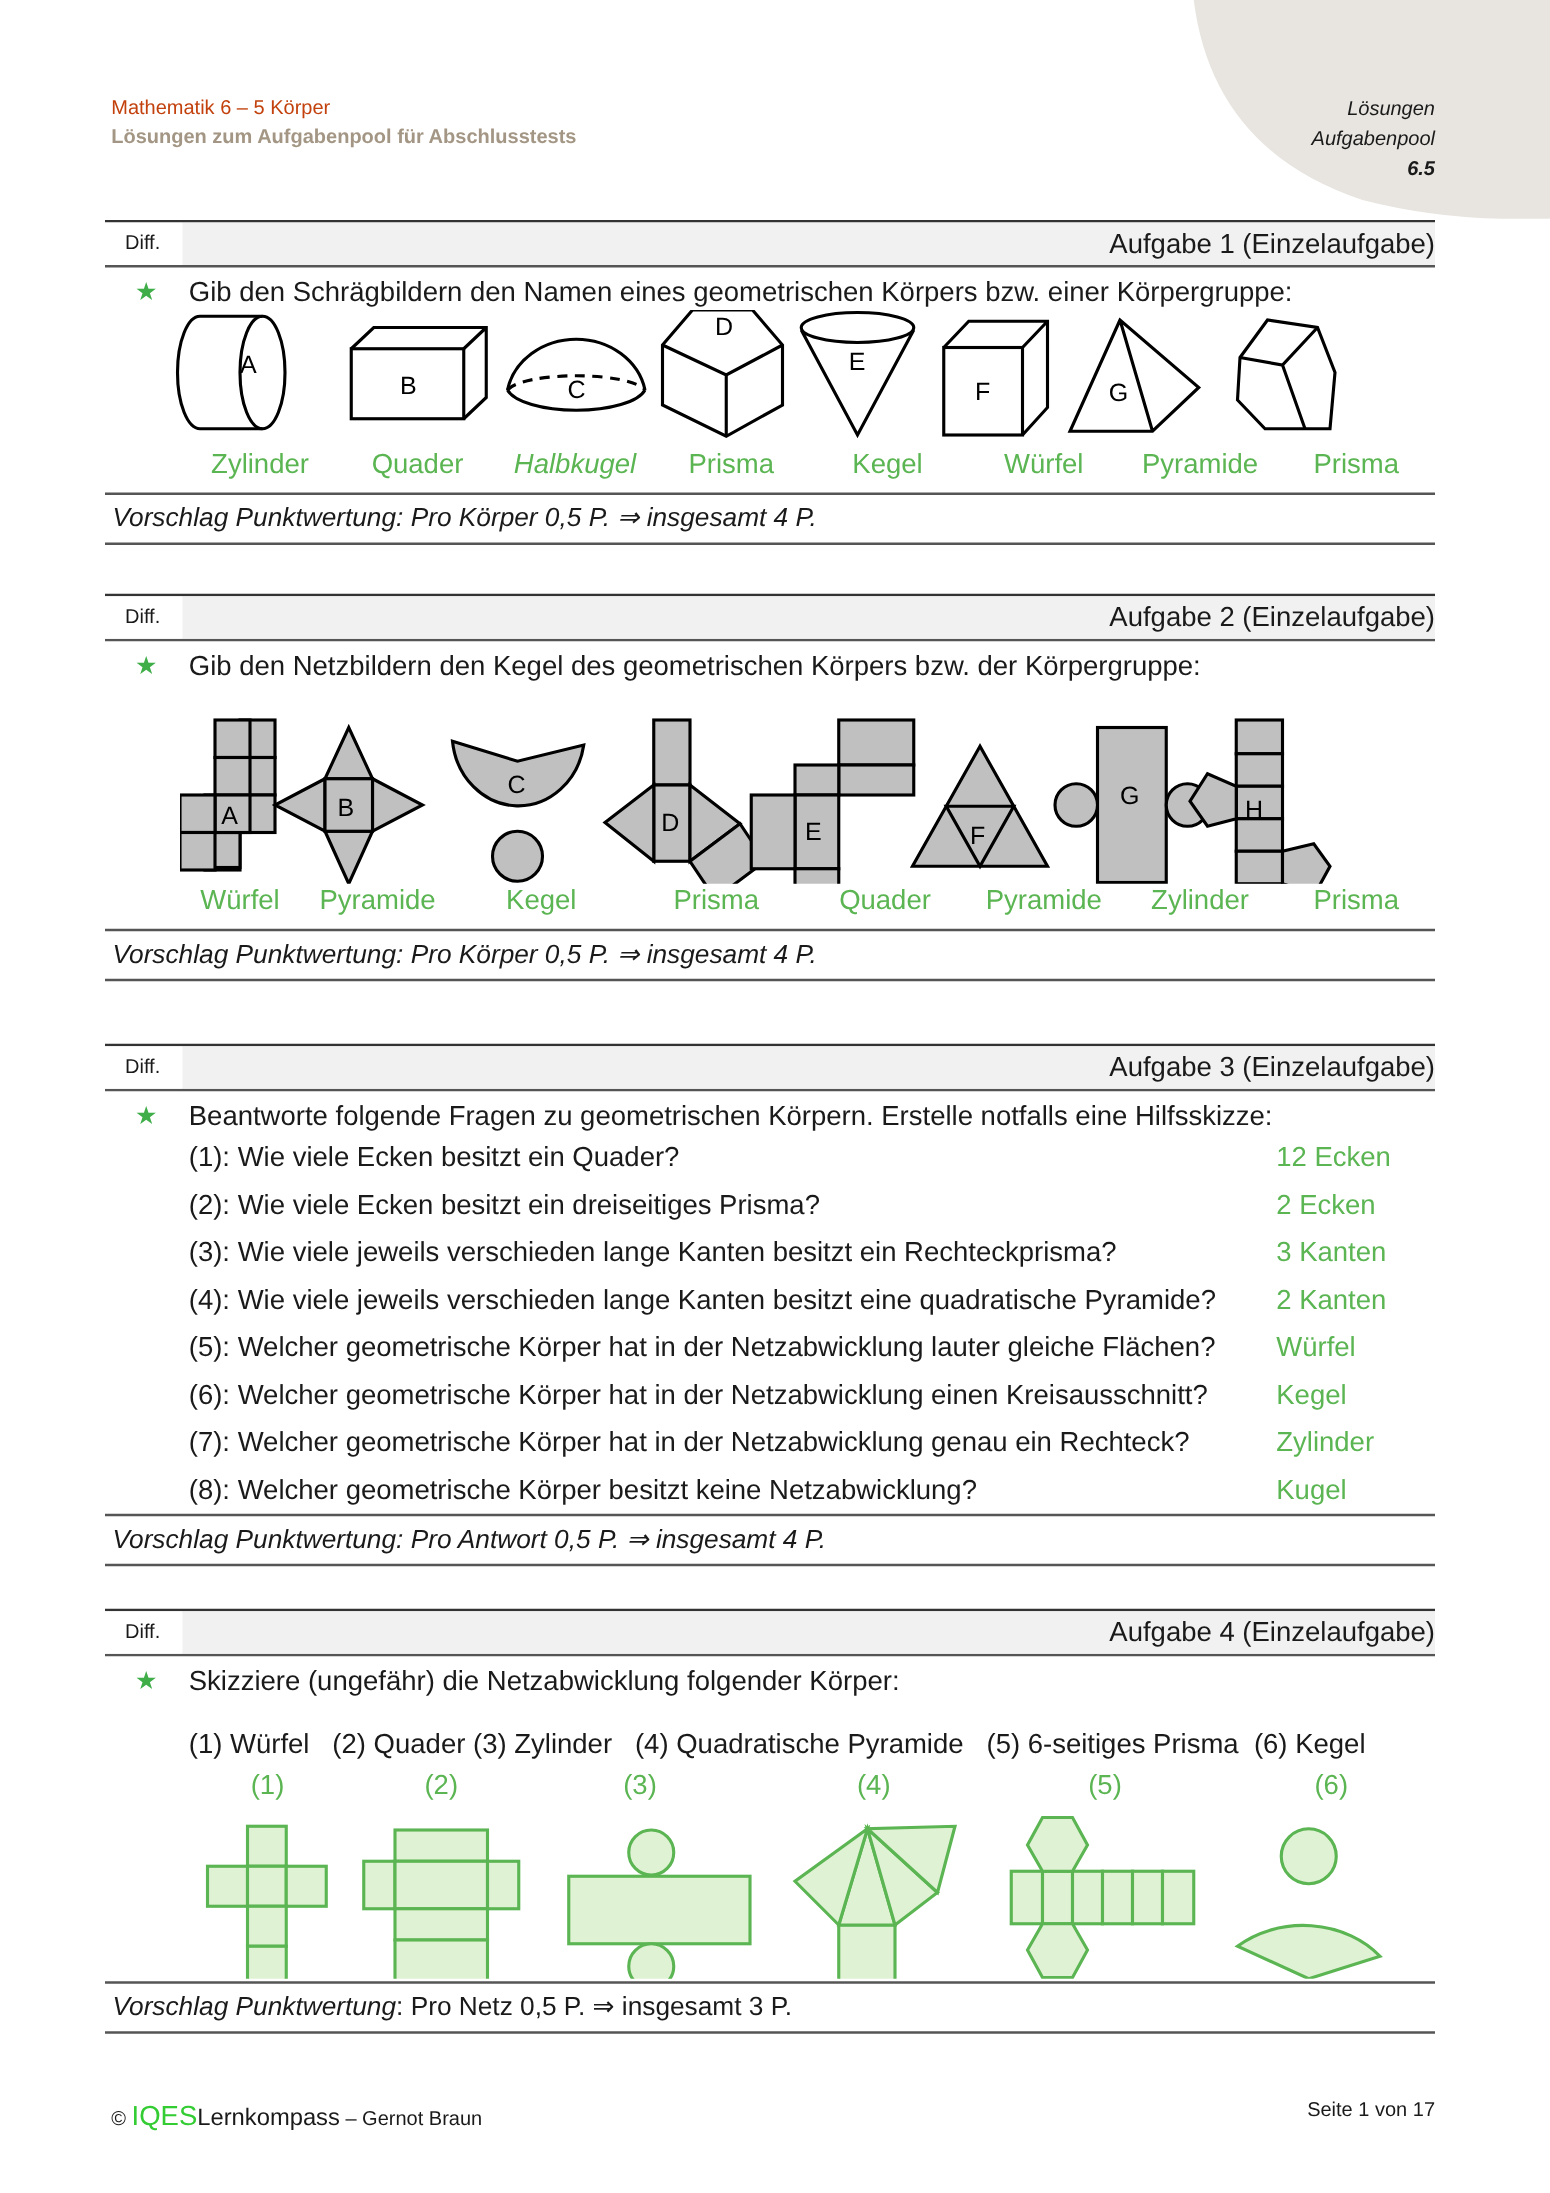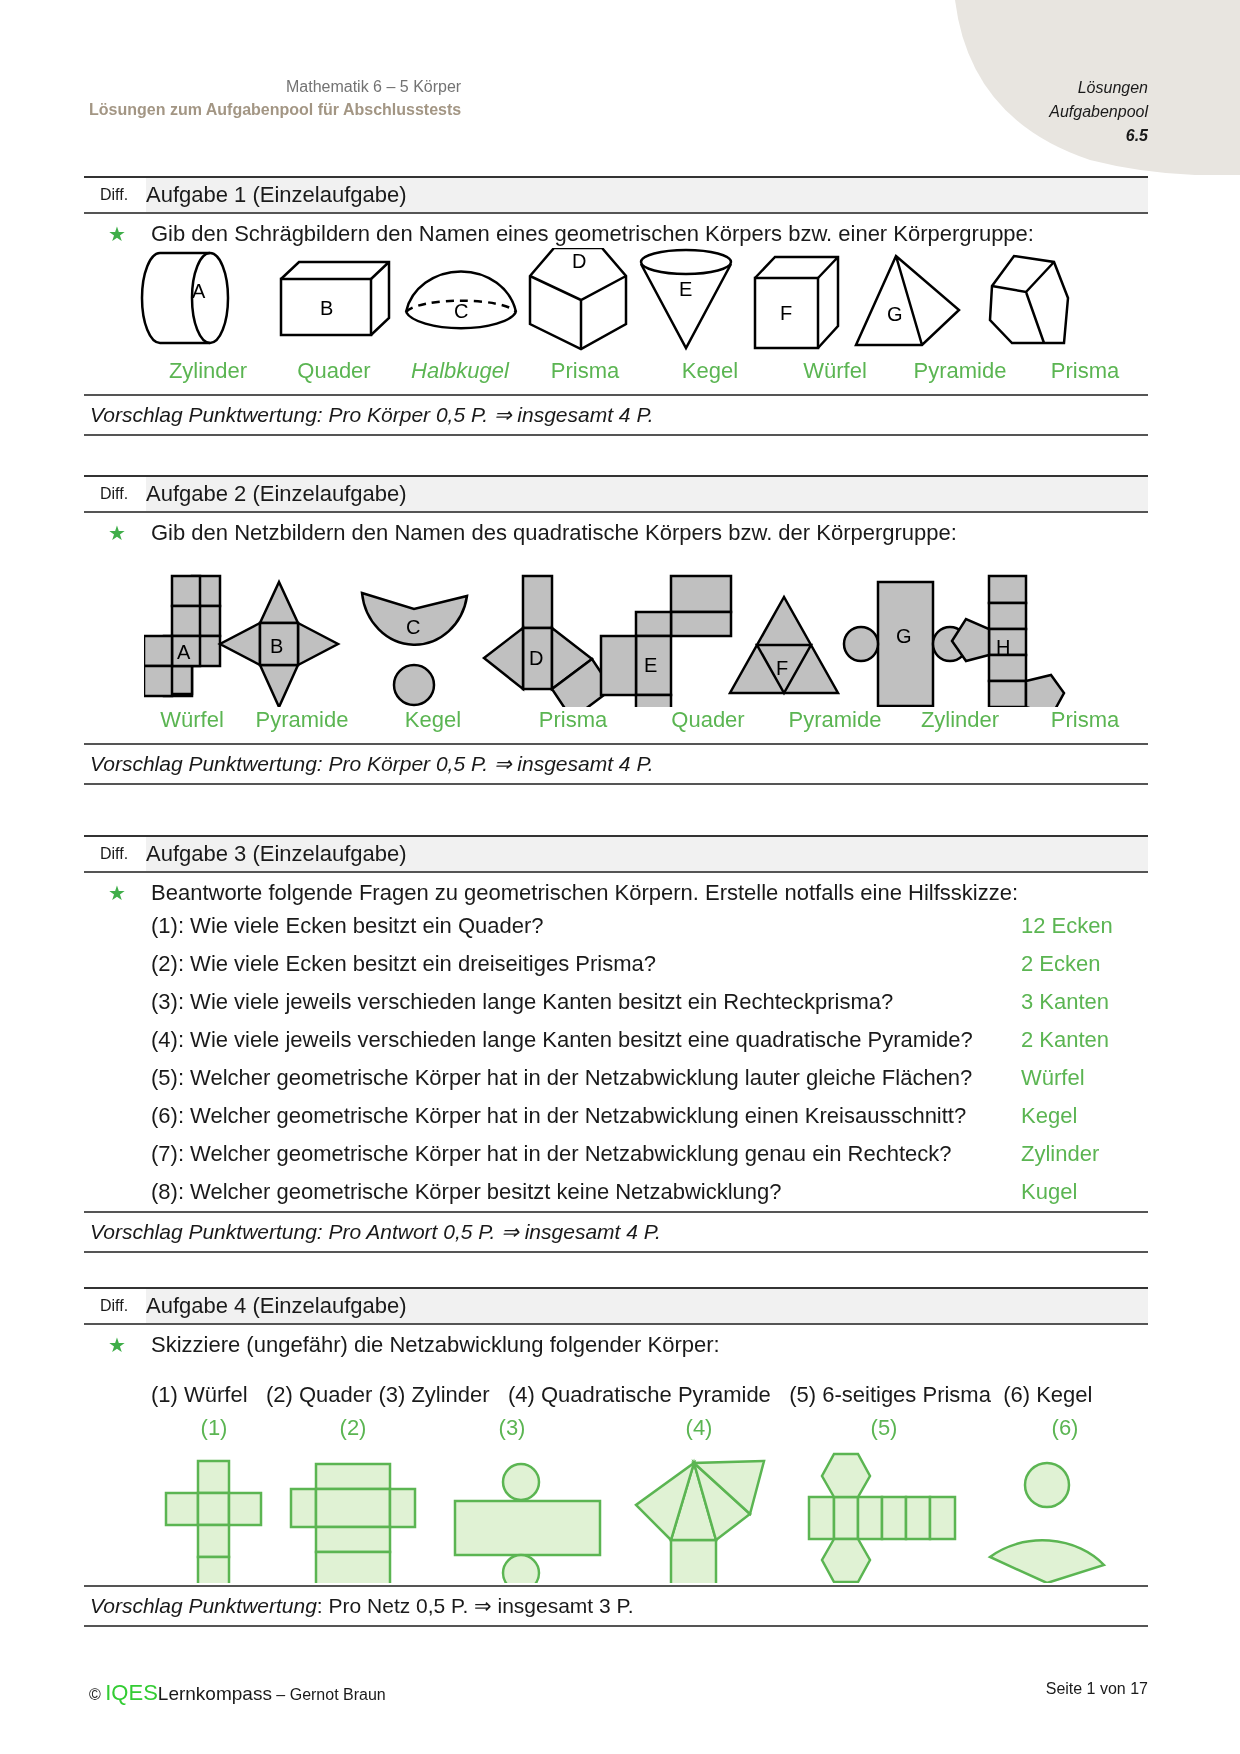--- a/index.html
+++ b/index.html
@@ -5,32 +5,32 @@
   html, body { margin: 0; padding: 0; }
   body {
     width: 1240px; height: 1754px; position: relative; overflow: hidden;
     background: #ffffff; color: #1a1a1a;
     font-family: "Liberation Sans", sans-serif;
   }
   .corner-blob {
     position: absolute; right: 0; top: 0; width: 300px; height: 175px;
   }
   .hdr-left { position: absolute; left: 89px; top: 76px; }
-  .hdr-title { font-size: 16px; color: #737373; line-height: 22px; text-align: right; }
+  .hdr-title { font-size: 16px; color: #c2410c; line-height: 22px; }
   .hdr-sub { font-size: 16px; color: #a39684; font-weight: bold; line-height: 24px; }
   .hdr-right { position: absolute; right: 92px; top: 76px; text-align: right; font-size: 16px; line-height: 24px; font-style: italic; }
   .hdr-right .num { font-weight: bold; }
 
   .task { position: absolute; left: 84px; width: 1064px; }
   .task-head {
     display: flex; height: 34px; border-top: 2px solid #333;
     border-bottom: 2px solid #555;
   }
   .diff { width: 62px; font-size: 16px; line-height: 34px; padding-left: 16px; box-sizing: border-box; background: #fff; }
-  .task-title { flex: 1; background: #f1f1f1; text-align: left; font-size: 22px; line-height: 34px; }
+  .task-title { flex: 1; background: #f1f1f1; text-align: right; font-size: 22px; line-height: 34px; }
   .prompt { position: relative; font-size: 22px; line-height: 28px; padding-left: 67px; margin-top: 6px; }
   .star { position: absolute; left: 24px; top: 0; color: #3fae49; font-size: 20px; }
   .score {
     border-top: 2px solid #555; border-bottom: 2px solid #555;
     font-size: 21px; line-height: 38px; padding-left: 6px; font-style: italic;
   }
   .score .normal { font-style: normal; }
 
   .shapes-row { position: relative; height: 110px; }
   .answers-row { position: relative; height: 30px; }
@@ -137,21 +137,21 @@
   <div class="score" style="margin-top:6px;">Vorschlag Punktwertung: Pro Körper 0,5 P. ⇒ insgesamt 4 P.</div>
 </div>
 
 <div class="task" style="top:475px;">
   <div class="task-head">
     <div class="diff">Diff.</div>
     <div class="task-title">Aufgabe 2 (Einzelaufgabe)</div>
   </div>
   <div class="prompt">
     <span class="star">★</span>
-    <span>Gib den Netzbildern den Namen des quadratische Körpers bzw. der Körpergruppe:</span>
+    <span>Gib den Netzbildern den Kegel des geometrischen Körpers bzw. der Körpergruppe:</span>
   </div>
   <div class="shapes-row" style="height:160px;">
     <svg width="1064" height="160" style="position:absolute;left:0;top:0;" fill="#c0c0c0" stroke="#000" stroke-width="2.5">
 
       <g>
         <rect x="108" y="29" width="28" height="30"></rect>
           <rect x="108" y="59" width="28" height="30"></rect>
           <rect x="108" y="89" width="28" height="30"></rect>
         <rect x="80" y="89" width="28" height="30"></rect>
           <rect x="80" y="119" width="28" height="30"></rect>

